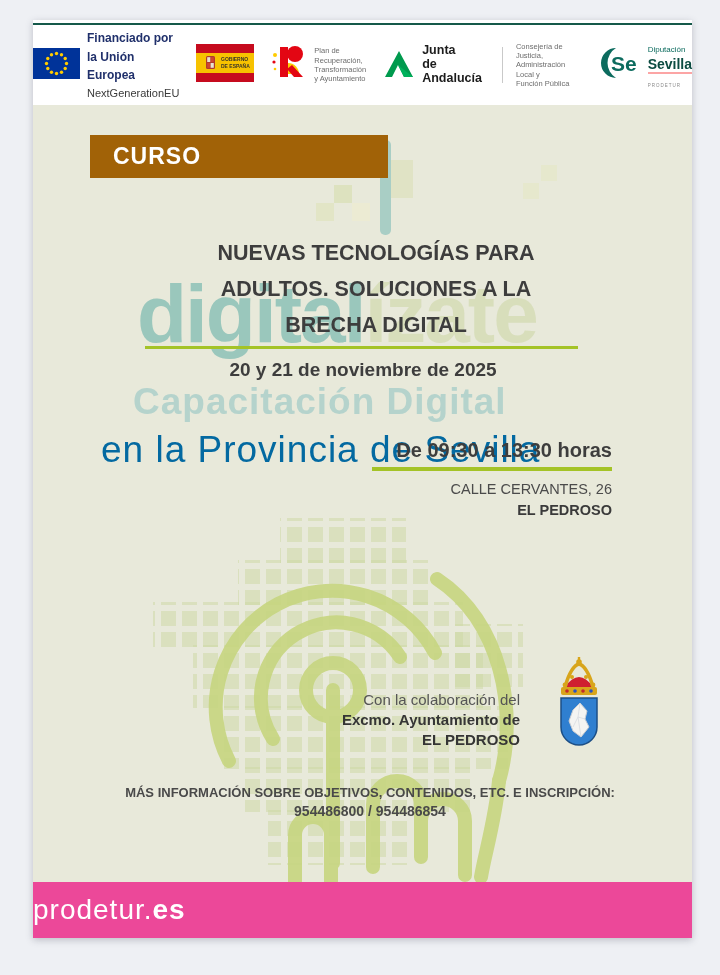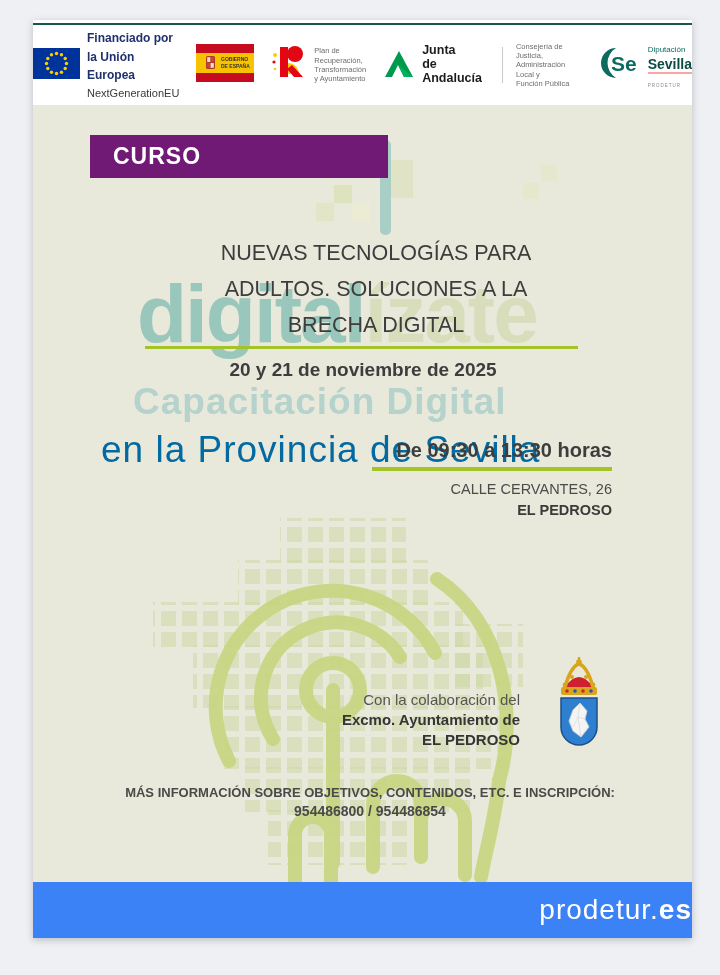--- a/index.html
+++ b/index.html
@@ -38,45 +38,45 @@
   }
   .bg-art{position:absolute;left:0;top:0;z-index:0;}
   .wm{position:absolute;z-index:1;white-space:nowrap;font-weight:bold;}
   .wm-digital{left:104px;top:168px;font-size:82px;letter-spacing:-2px;line-height:1;}
   .wm-digital .t1{color:rgba(140,193,182,.85);}
   .wm-digital .t2{color:rgba(215,221,185,.95);}
   .wm-cap{left:100px;top:276px;font-size:37px;letter-spacing:1px;color:#b5d3cc;}
   .wm-prov{left:68px;top:324px;font-size:37px;letter-spacing:1px;font-weight:normal;color:#0369a1;}
   .content{position:absolute;z-index:3;}
   .curso-banner{
-    left:57px;top:30px;width:298px;height:43px;background:#701a75;
+    left:57px;top:30px;width:298px;height:43px;background:#a16207;
     display:flex;align-items:center;padding-left:23px;box-sizing:border-box;
   }
   .curso-banner span{color:#fff;font-weight:bold;font-size:23px;letter-spacing:1px;}
   .title{left:63px;top:130px;width:560px;text-align:center;
-    font-weight:normal;font-size:21.5px;line-height:36px;color:#3d3d3d;}
+    font-weight:bold;font-size:21.5px;line-height:36px;color:#3d3d3d;}
   .title-rule{left:112px;top:241px;width:433px;height:3px;background:#a4c327;}
   .date-line{left:50px;top:254px;width:560px;text-align:center;
     font-weight:bold;font-size:19px;color:#3d3d3d;}
   .time-line{top:334px;right:80px;text-align:right;
     font-weight:bold;font-size:20px;color:#3d3d3d;}
   .time-rule{top:362px;right:80px;width:240px;height:4px;background:#a4c327;}
   .venue{top:374px;right:80px;text-align:right;font-size:14.5px;line-height:21px;color:#4b4b4b;}
   .venue .bold{font-weight:bold;color:#3a3a3a;}
   .collab{top:585px;right:172px;text-align:right;font-size:15px;line-height:20px;color:#555;}
   .collab .bold{font-weight:bold;color:#353535;}
   .arms{left:514px;top:550px;}
   .info{left:15px;top:678px;width:644px;text-align:center;
     font-weight:bold;color:#494949;line-height:19px;}
   .info .l1{font-size:13px;}
   .info .l2,.info .l3{font-size:14px;}
   
   .footer-bar{
-    position:absolute;left:0;top:862px;width:659px;height:56px;background:#3b82f6;
-    display:flex;align-items:center;justify-content:flex-end;
+    position:absolute;left:0;top:862px;width:659px;height:56px;background:#ec4899;
+    display:flex;align-items:center;justify-content:flex-start;
   }
   .footer-bar .brand{color:#fff;font-size:28px;letter-spacing:1px;}
   .footer-bar .brand .light{font-weight:normal;}
   .footer-bar .brand .bold{font-weight:bold;}
 </style>
 </head>
 <body>
 
 <div class="page">
   <div class="top-line"></div>

